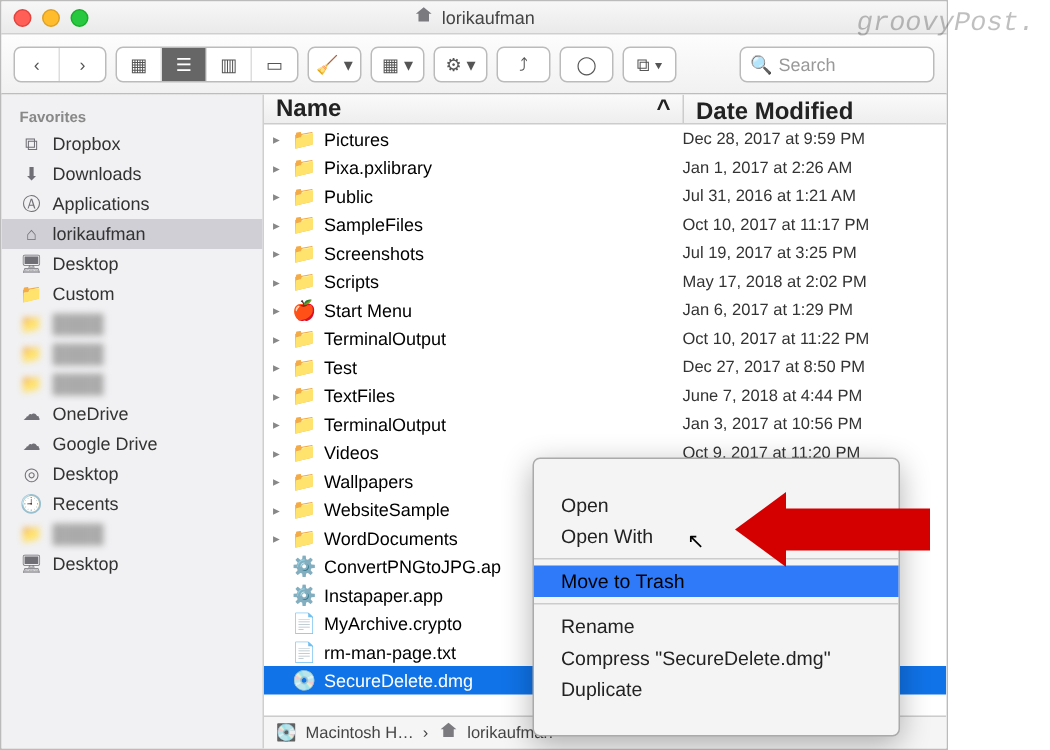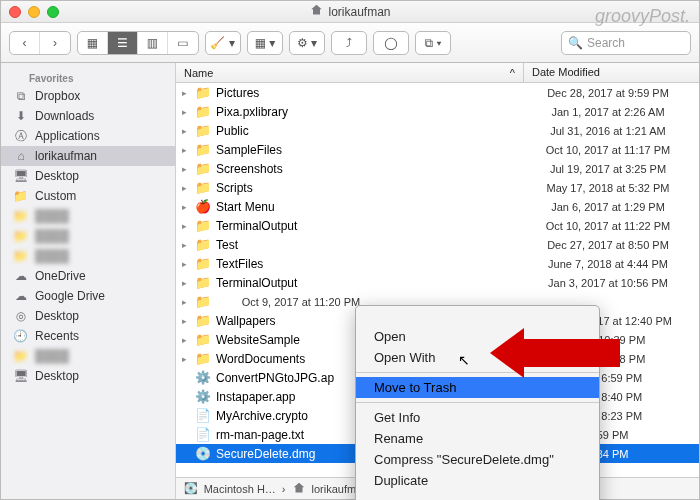--- a/index.html
+++ b/index.html
@@ -1,58 +1,58 @@
 <!DOCTYPE html>
 <html><head>
 <meta charset="utf-8">
 <style>
 * { margin:0; padding:0; box-sizing:border-box; font-family:-apple-system,"Helvetica Neue",Arial,sans-serif; }
 body { background:#fff; width:700px; height:500px; overflow:hidden; position:relative; }
-.window { width:700px; height:500px; border:1px solid #bbb; background:#fff; display:flex; flex-direction:column; }
+.window { width:632px; height:500px; border:1px solid #bbb; background:#fff; display:flex; flex-direction:column; }
 .titlebar { height:22px; background:linear-gradient(#f7f7f7,#eaeaea); border-bottom:1px solid #cfcfcf; display:flex; align-items:center; padding:0 8px; position:relative; }
 .traffic { display:flex; gap:7px; }
 .tl { width:12px; height:12px; border-radius:50%; }
 .tl.red{background:#ff5f57;border:1px solid #e0443e;} .tl.yellow{background:#ffbd2e;border:1px solid #dea123;} .tl.green{background:#28c940;border:1px solid #1aad2b;}
 .title-center{position:absolute;left:50%;transform:translateX(-50%);display:flex;align-items:center;gap:5px;font-size:12px;color:#444;}
 .toolbar { height:40px; background:linear-gradient(#fdfdfd,#f1f1f1); border-bottom:1px solid #bdbdbd; display:flex; align-items:center; padding:0 8px; gap:6px; }
 .tbtn-group { display:flex; border:1px solid #bbb; border-radius:5px; background:#fff; height:24px; overflow:hidden; }
 .tbtn { width:30px; display:flex; align-items:center; justify-content:center; border-right:1px solid #ddd; font-size:12px; color:#555; }
 .tbtn:last-child{border-right:none;}
 .tbtn.active{background:#666;color:#fff;}
 .tbtn.single{width:34px;}
 .search { flex:0 0 130px; height:24px; border:1px solid #bbb; border-radius:5px; background:#fff; display:flex; align-items:center; padding:0 6px; font-size:12px; color:#999; gap:4px; margin-left:auto;}
 .body { flex:1; display:flex; overflow:hidden; }
 .sidebar { width:175px; background:#f1f1f3; border-right:1px solid #cfcfcf; padding:6px 0; font-size:12px; overflow:hidden; }
-.sb-head { color:#888; font-size:10px; padding:4px 28px 2px; font-weight:600; }
+.sb-head { color:#888; font-size:10px; padding:4px 12px 2px; font-weight:600; }
 .sb-item { display:flex; align-items:center; gap:6px; padding:3px 12px; color:#333; cursor:default; }
 .sb-item.sel { background:#cfcfd5; }
 .sb-icon { width:16px; height:14px; display:flex; align-items:center; justify-content:center; color:#6f6f75; font-size:12px;}
 .sb-blur { filter:blur(2px); color:#aaa; }
 .main { flex:1; display:flex; flex-direction:column; overflow:hidden; background:#fff; }
-.cols { height:20px; background:linear-gradient(#fafafa,#eee); border-bottom:1px solid #ccc; display:flex; font-size:11px; color:#222; }
+.cols { height:20px; background:linear-gradient(#fafafa,#eee); border-bottom:1px solid #ccc; display:flex; font-size:16px; color:#222;font-weight:bold; }
 .col-name { flex:1; padding:3px 8px; border-right:1px solid #ccc; display:flex; align-items:center; justify-content:space-between;}
 .col-date { width:175px; padding:3px 8px; }
 .list { flex:1; overflow:hidden; font-size:12px; }
 .row { display:flex; align-items:center; height:19px; padding:0 6px; gap:5px; }
 .row.sel { background:#1073e8; color:#fff; }
 .tri { color:#888; font-size:9px; width:8px; }
 .ficon { width:16px; text-align:center; font-size:13px;}
 .folder{color:#4aa8ff;} .app{color:#555;} .doc{color:#e3a300;} .dmg{color:#ddd;}
 .fname { flex:1; white-space:nowrap; overflow:hidden; }
-.fdate { width:170px; font-size:11px; color:#333; white-space:nowrap;text-align:center; }
+.fdate { width:170px; font-size:11px; color:#333; white-space:nowrap; }
 .row.sel .fdate, .row.sel .tri {color:#fff;}
 .pathbar { height:22px; border-top:1px solid #ccc; background:#f5f5f5; display:flex; align-items:center; padding:0 8px; font-size:11px; gap:6px; color:#444;}
 .ctx { position:absolute; left:355px; top:305px; width:245px; background:#f4f4f4; border:1px solid #aaa; border-radius:5px; box-shadow:0 5px 20px rgba(0,0,0,0.3); padding:20px 0; font-size:13px; z-index:20;}
 .ctx-item { padding:3px 18px; color:#222; display:flex; align-items:center; justify-content:space-between;}
 .ctx-item.hi { background:#2f7af9; color:#000000; }
 .ctx-sep { height:1px; background:#ccc; margin:4px 0; }
 .arrow { position:absolute; left:520px; top:339px; z-index:30; }
 .arrow-body { width:100px; height:28px; background:#d40000; position:relative; }
 .arrow-head { position:absolute; left:-30px; top:-11px; width:0; height:0; border-right:34px solid #d40000; border-top:25px solid transparent; border-bottom:25px solid transparent; }
-.watermark { position:absolute; top:6px; right:10px; font-size:18px; color:rgba(0,0,0,0.25); font-style:italic; font-family:Liberation Sans, sans-serif; z-index:40;}
+.watermark { position:absolute; top:6px; right:10px; font-size:18px; color:rgba(0,0,0,0.25); font-style:italic; font-family:Liberation Mono, monospace; z-index:40;}
 .cursor { position:absolute; left:458px; top:352px; z-index:35; font-size:14px; color:#000;}
 .home-icon svg, .dropbox-icon svg { width:14px; height:14px; }
 </style>
 </head>
 <body>
 
 <div class="window">
   <div class="titlebar">
     <div class="traffic">
       <div class="tl red"></div>
@@ -204,21 +204,21 @@
           <div class="row">
             <span class="tri">▸</span>
             <span class="ficon folder">📁</span>
             <span class="fname">Screenshots</span>
             <span class="fdate">Jul 19, 2017 at 3:25 PM</span>
           </div>
           <div class="row">
             <span class="tri">▸</span>
             <span class="ficon folder">📁</span>
             <span class="fname">Scripts</span>
-            <span class="fdate">May 17, 2018 at 5:32 PM</span>
+            <span class="fdate">May 17, 2018 at 2:02 PM</span>
           </div>
           <div class="row">
             <span class="tri">▸</span>
             <span class="ficon">🍎</span>
             <span class="fname">Start Menu</span>
             <span class="fdate">Jan 6, 2017 at 1:29 PM</span>
           </div>
           <div class="row">
             <span class="tri">▸</span>
             <span class="ficon folder">📁</span>
@@ -239,20 +239,21 @@
           </div>
           <div class="row">
             <span class="tri">▸</span>
             <span class="ficon folder">📁</span>
             <span class="fname">TerminalOutput</span>
             <span class="fdate">Jan 3, 2017 at 10:56 PM</span>
           </div>
           <div class="row">
             <span class="tri">▸</span>
             <span class="ficon folder">📁</span>
+            <span class="fname">Videos</span>
             <span class="fdate">Oct 9, 2017 at 11:20 PM</span>
           </div>
           <div class="row">
             <span class="tri">▸</span>
             <span class="ficon folder">📁</span>
             <span class="fname">Wallpapers</span>
             <span class="fdate">Aug 29, 2017 at 12:40 PM</span>
           </div>
           <div class="row">
             <span class="tri">▸</span>
@@ -317,23 +318,20 @@
     <div class="ctx-item">
       <span>Open With</span>
       <span>▸</span>
     </div>
     <div class="ctx-sep"></div>
     <div class="ctx-item hi">
       <span>Move to Trash</span>
     </div>
     <div class="ctx-sep"></div>
     <div class="ctx-item">
-      <span>Get Info</span>
-    </div>
-    <div class="ctx-item">
       <span>Rename</span>
     </div>
     <div class="ctx-item">
       <span>Compress "SecureDelete.dmg"</span>
     </div>
     <div class="ctx-item">
       <span>Duplicate</span>
     </div>
   </div>
 

